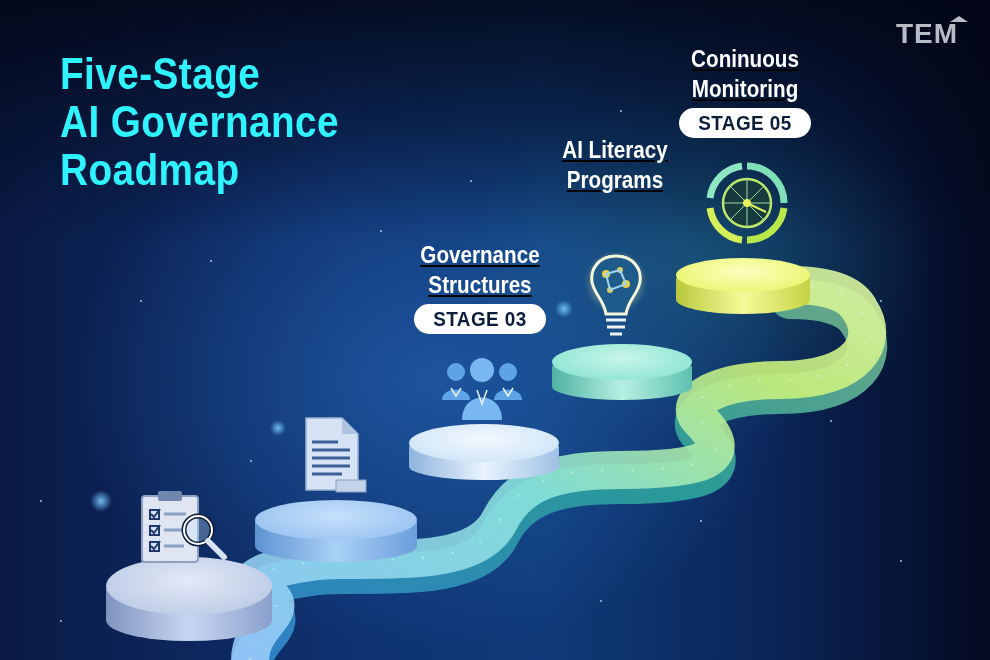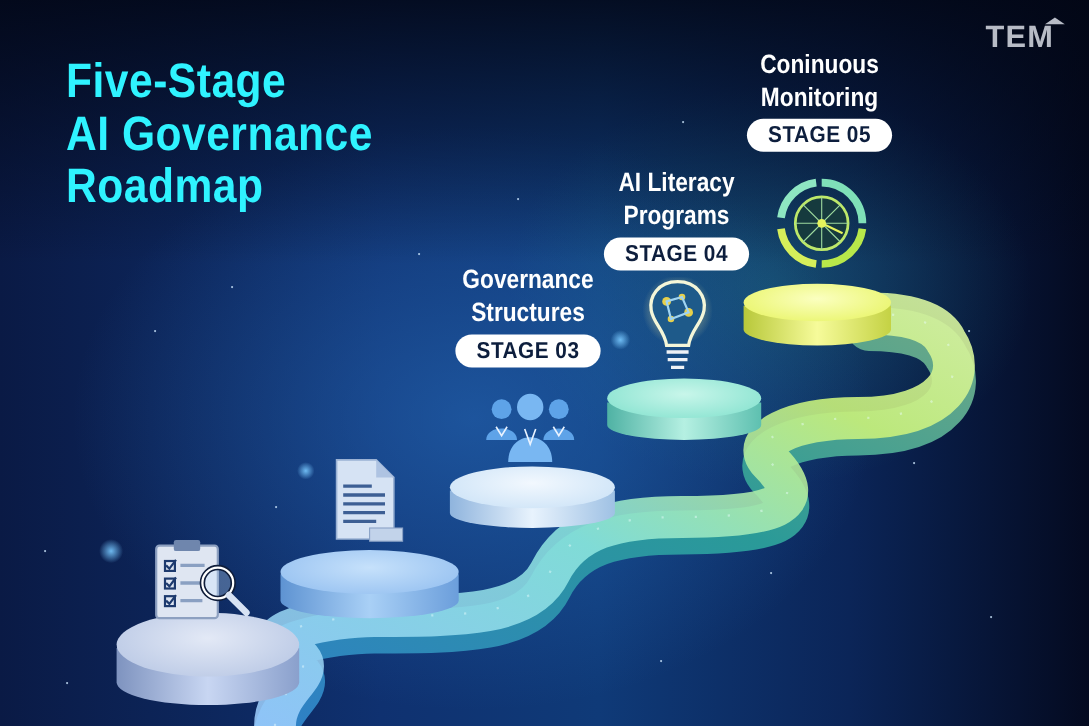--- a/index.html
+++ b/index.html
@@ -20,21 +20,21 @@
   .glow { position: absolute; border-radius: 50%; background: radial-gradient(circle, rgba(120,200,255,0.9) 0%, rgba(120,200,255,0) 70%); }
   .title {
     position: absolute; left: 60px; top: 50px; margin: 0;
     color: #2ff3ff; font-weight: 700; font-size: 44px; line-height: 48px;
     letter-spacing: 0.5px; transform: scaleX(0.88); transform-origin: left top;
   }
   .title span { display: block; }
   .logo { position: absolute; left: 896px; top: 18px; color: #b8bcc6; font-weight: 700; font-size: 28px; letter-spacing: 1px; }
   .logo-cap { position: absolute; left: 950px; top: 16px; width: 0; height: 0;
     border-left: 9px solid transparent; border-right: 9px solid transparent; border-bottom: 6px solid #b8bcc6; }
-  .stage-label { position: absolute; text-align: center; }
+  .stage-label { position: absolute; text-align: center; text-decoration: underline; }
   .stage-name {
     color: #ffffff; font-weight: 700; font-size: 24px; line-height: 30px;
     transform: scaleX(0.86); display: block;
   }
   .stage-pill {
     display: inline-block; margin-top: 4px; background: #ffffff; color: #0d1e3d;
     font-weight: 700; font-size: 21px; line-height: 28px; padding: 1px 14px;
     border-radius: 16px; letter-spacing: 0.5px;
   }
   .stage-pill span { display: inline-block; transform: scaleX(0.9); }
@@ -211,24 +211,23 @@
   <div class="logo-cap"></div>
 
 
 
   <div class="stage-label" style="left:400px;top:240px;width:160px">
     <span class="stage-name">Governance</span>
     <span class="stage-name">Structures</span>
     <span class="stage-pill"><span>STAGE 03</span></span>
   </div>
 
-  <div class="stage-label" style="left:540px;top:152px;width:150px">
+  <div class="stage-label" style="left:540px;top:135px;width:150px">
     <span class="stage-name">AI Literacy</span>
     <span class="stage-name">Programs</span>
-    <span class="stage-pill"><span>STAGE 04</span></span>
   </div>
 
   <div class="stage-label" style="left:670px;top:44px;width:150px">
     <span class="stage-name">Coninuous</span>
     <span class="stage-name">Monitoring</span>
     <span class="stage-pill"><span>STAGE 05</span></span>
   </div>
 
 </div>
 

